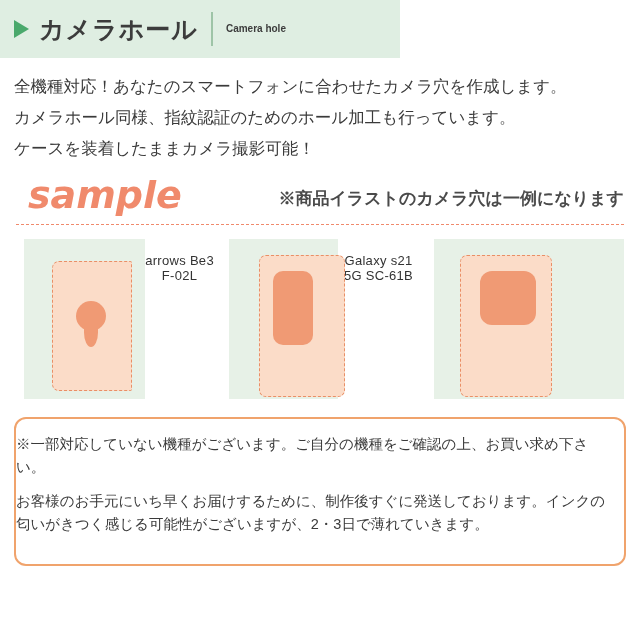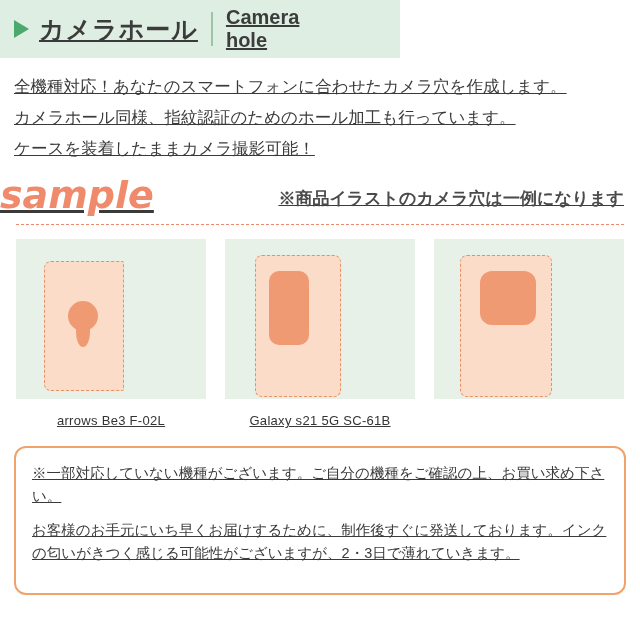--- a/index.html
+++ b/index.html
@@ -12,21 +12,20 @@
     background: #ffffff;
     font-family: "Liberation Sans", sans-serif;
     color: #3a3a3a;
     overflow: hidden;
   }
   .page {
     position: relative;
     width: 640px;
     height: 640px;
     box-sizing: border-box;
-    text-decoration: underline;
   }
 
   
   .header {
     position: relative;
     display: flex;
     align-items: stretch;
     height: 58px;
     margin: 0;
   }
@@ -53,21 +52,21 @@
     letter-spacing: 1px;
     white-space: nowrap;
   }
   .header-divider {
     width: 2px;
     height: 34px;
     background: #9ec4a7;
     margin: 0 13px;
   }
   .header-en {
-    font-size: 20px;
+    font-size: 10px;
     font-weight: bold;
     line-height: 1.15;
     color: #3c3c3c;
     max-width: 70px;
   }
   .header-right {
     flex: 1 1 auto;
     background: #ffffff;
     display: flex;
     align-items: center;
@@ -93,21 +92,21 @@
     font-size: 16.5px;
     line-height: 1.5;
     color: #3a3a3a;
   }
 
   
   .sample-row {
     display: flex;
     align-items: flex-end;
     justify-content: space-between;
-    padding: 8px 16px 0 0;
+    padding: 8px 16px 0 28px;
     box-sizing: border-box;
   }
   .sample-word {
     font-size: 38px;
     font-weight: bold;
     font-style: italic;
     color: #f08a6c;
     font-family: "DejaVu Sans", sans-serif;
     line-height: 1;
   }
@@ -126,22 +125,23 @@
   
   .cards {
     display: flex;
     justify-content: space-between;
     padding: 14px 16px 0 16px;
     box-sizing: border-box;
   }
   .card {
     width: 190px;
     display: flex;
-    flex-direction: column;
-    align-items: center;
+    flex-direction: row;
+    align-items: flex-start;
+    margin-left: 8px;
   }
   .card-art {
     width: 190px;
     height: 160px;
     background: #e7f1e7;
     position: relative;
     box-sizing: border-box;
   }
   .case {
     position: absolute;
@@ -189,21 +189,21 @@
     color: #333333;
     text-align: center;
     letter-spacing: 0.3px;
   }
 
   
   .notice {
     margin: 18px 14px 0 14px;
     border: 2px solid #f0a36c;
     border-radius: 12px;
-    padding: 14px 16px 12px 16px;
+    padding: 14px 16px 12px 0;
     box-sizing: border-box;
   }
   .notice p {
     margin: 0 0 10px 0;
     font-size: 14.5px;
     line-height: 1.6;
     color: #3a3a3a;
   }
   .notice p:last-child { margin-bottom: 16px; }
 </style>

